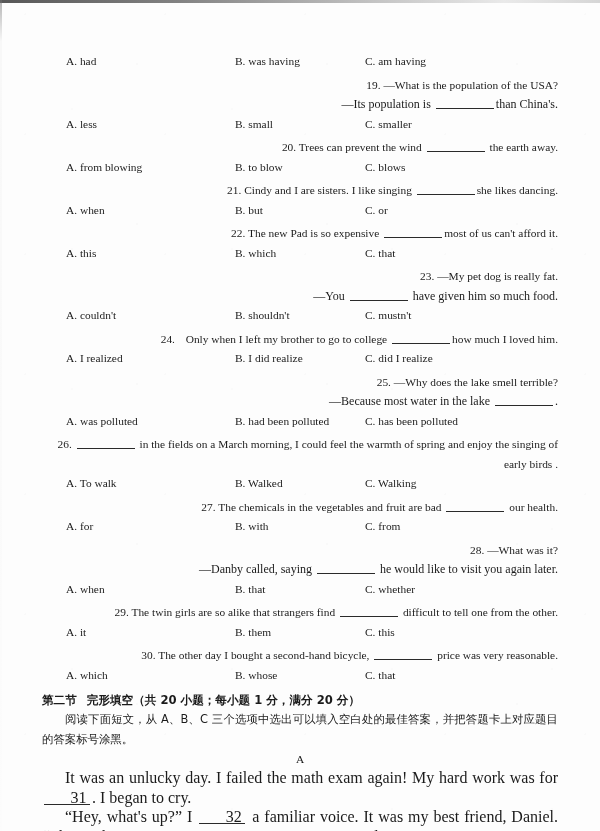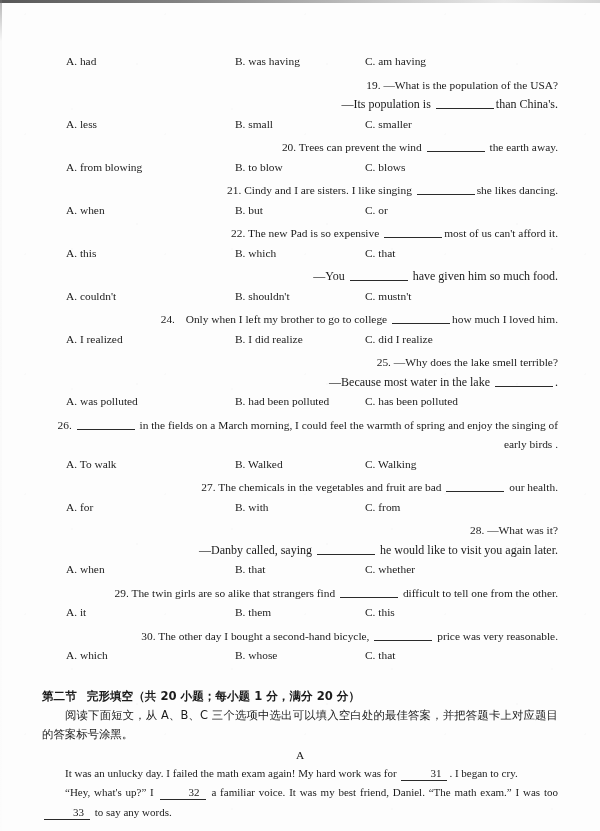--- a/index.html
+++ b/index.html
@@ -85,40 +85,40 @@
 
   
   .cn {
     font-family: "DejaVu Sans", "Liberation Sans", sans-serif;
     color: #1b1b1b;
   }
   .sec-head {
     font-size: 11.6px;
     line-height: 20px;
     font-weight: bold;
-    margin-top: 20px;
+    margin-top: 5px;
   }
   .sec-head .gap { display: inline-block; width: 10px; }
   .sec-instr {
     font-size: 11.4px;
     line-height: 19.5px;
     text-align: justify;
     text-indent: 23px;
   }
 
   
   .passage-label {
     text-align: center;
     font-size: 11.4px;
     line-height: 18px;
     margin-top: 1px;
     font-family: "Liberation Serif", serif;
   }
   .para {
-    font-size: 11px;
+    font-size: 16px;
     line-height: 19.5px;
     text-align: justify;
     text-indent: 23px;
     margin: 0;
   }
   .para:last-of-type { text-align: justify; }
   .numblank {
     display: inline-block;
     border-bottom: 1px solid #2a2a2a;
     text-align: center;
@@ -221,20 +221,24 @@
           <span class="blank"></span><span>most of us can't afford it.</span>
         </div>
         <div class="opts">
           <span class="opt opt-a">A. this</span>
           <span class="opt opt-b">B. which</span>
           <span class="opt opt-c">C. that</span>
         </div>
       </div>
 
       <div class="q">
+        <div class="q-stem">
+          <span>23.</span>
+          <span>—My pet dog is really fat.</span>
+        </div>
         <div class="q-sub">
           <span>—You</span>
           <span class="blank"></span>
           <span>have given him so much food.</span>
         </div>
         <div class="opts">
           <span class="opt opt-a">A. couldn't</span>
           <span class="opt opt-b">B. shouldn't</span>
           <span class="opt opt-c">C. mustn't</span>
         </div>

